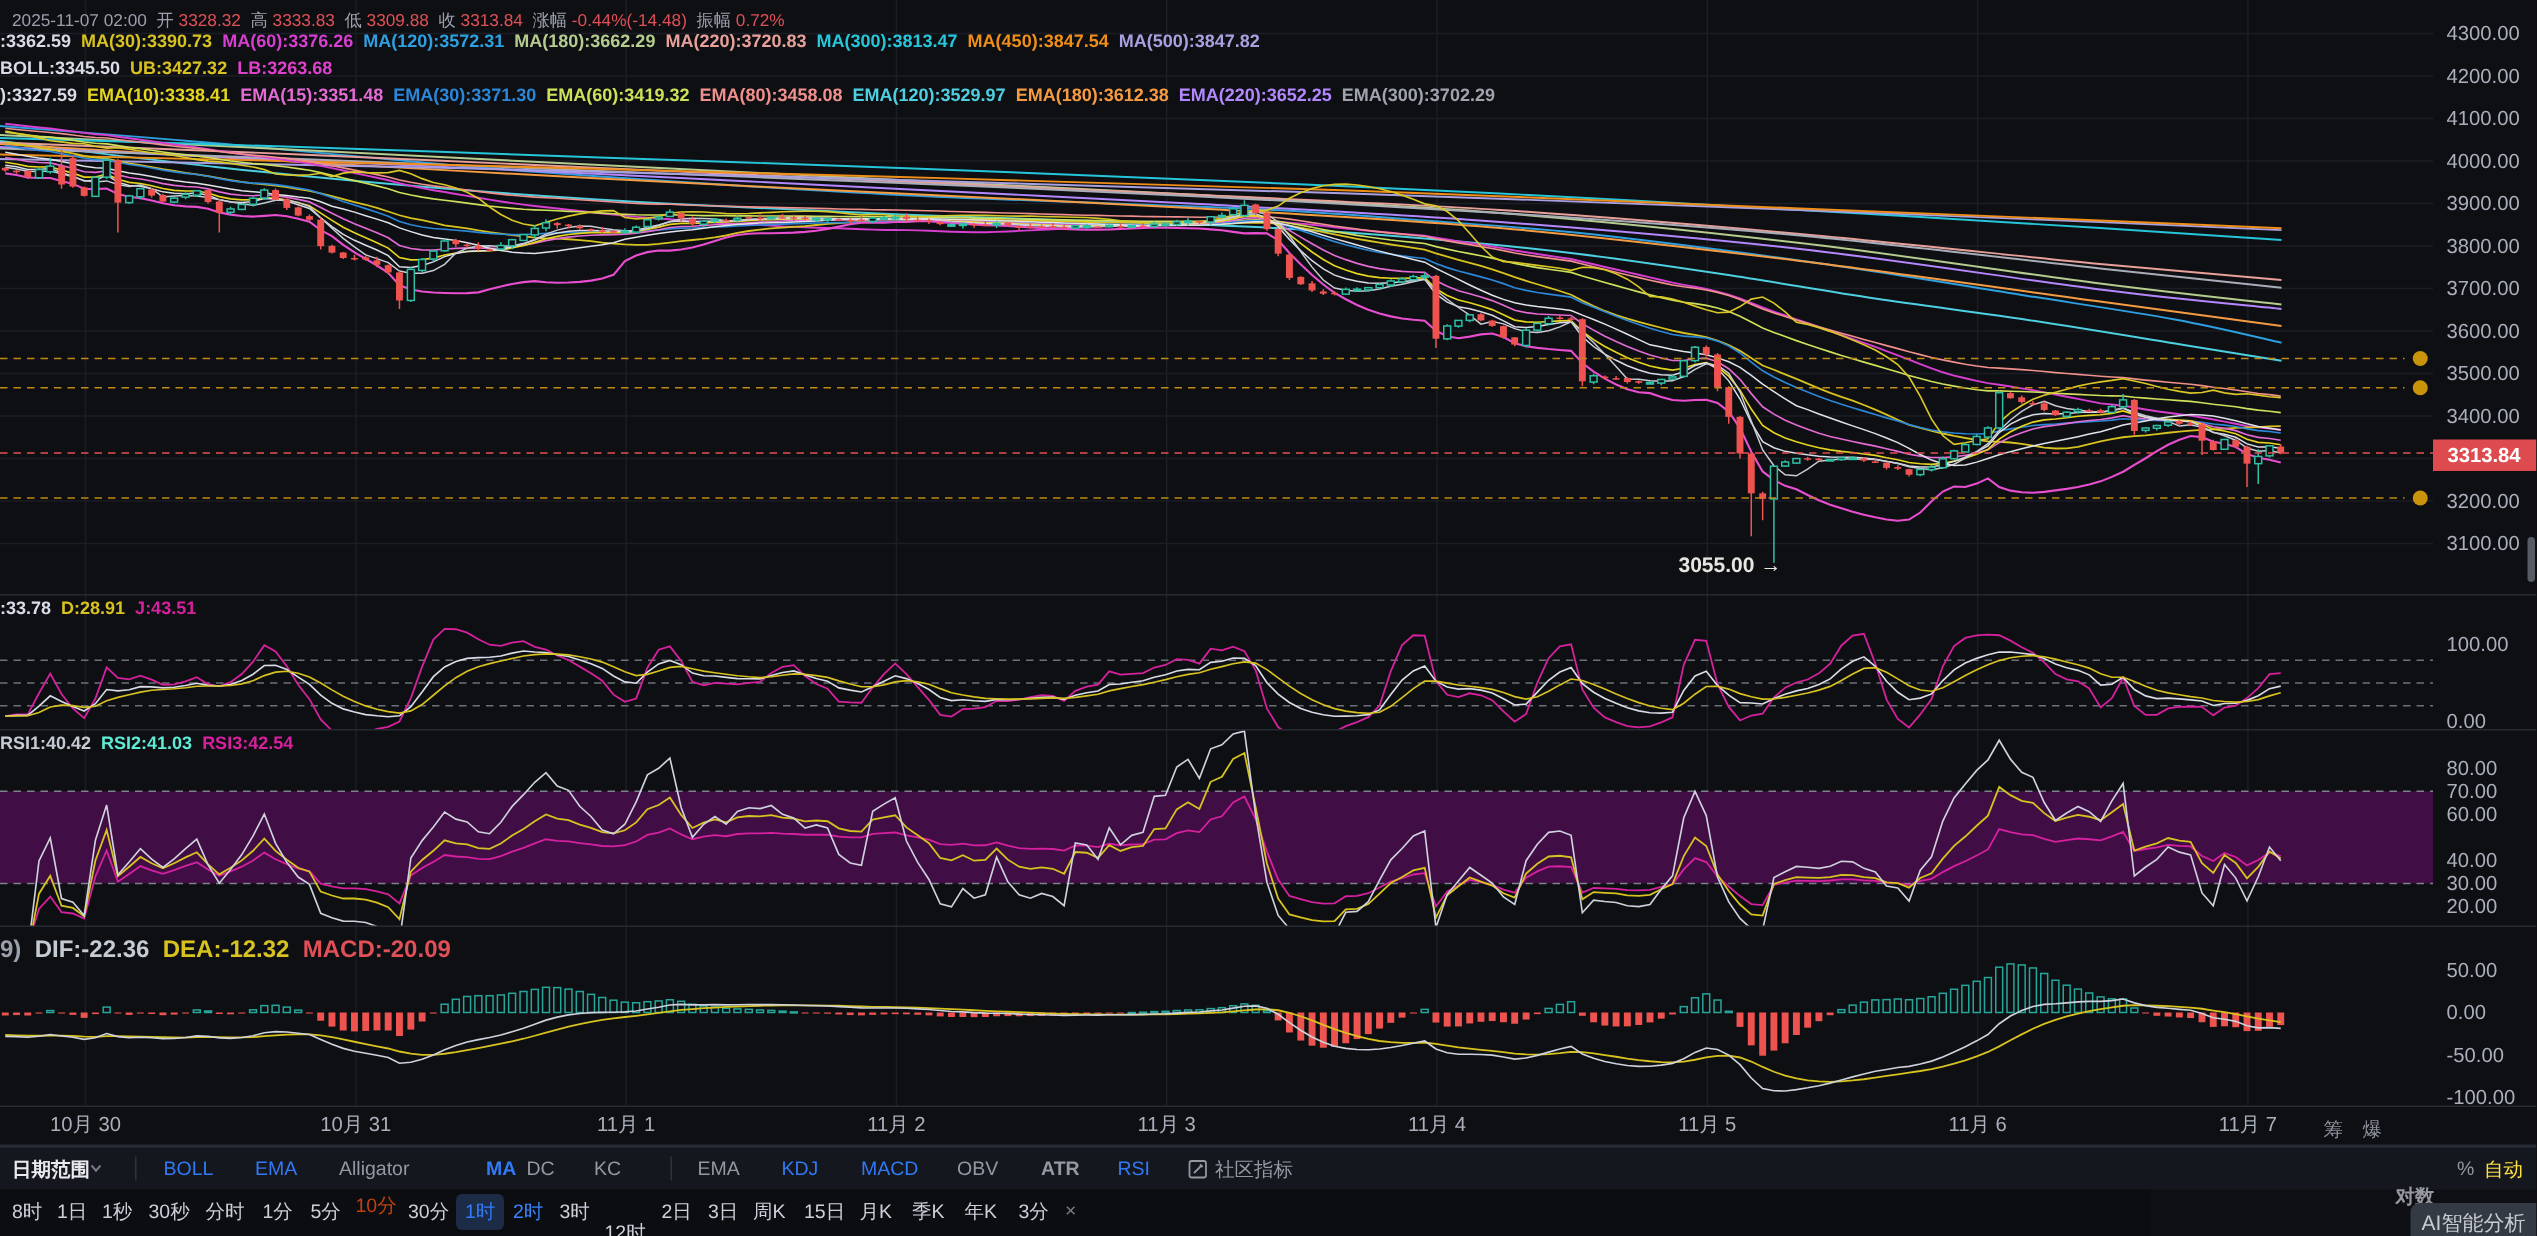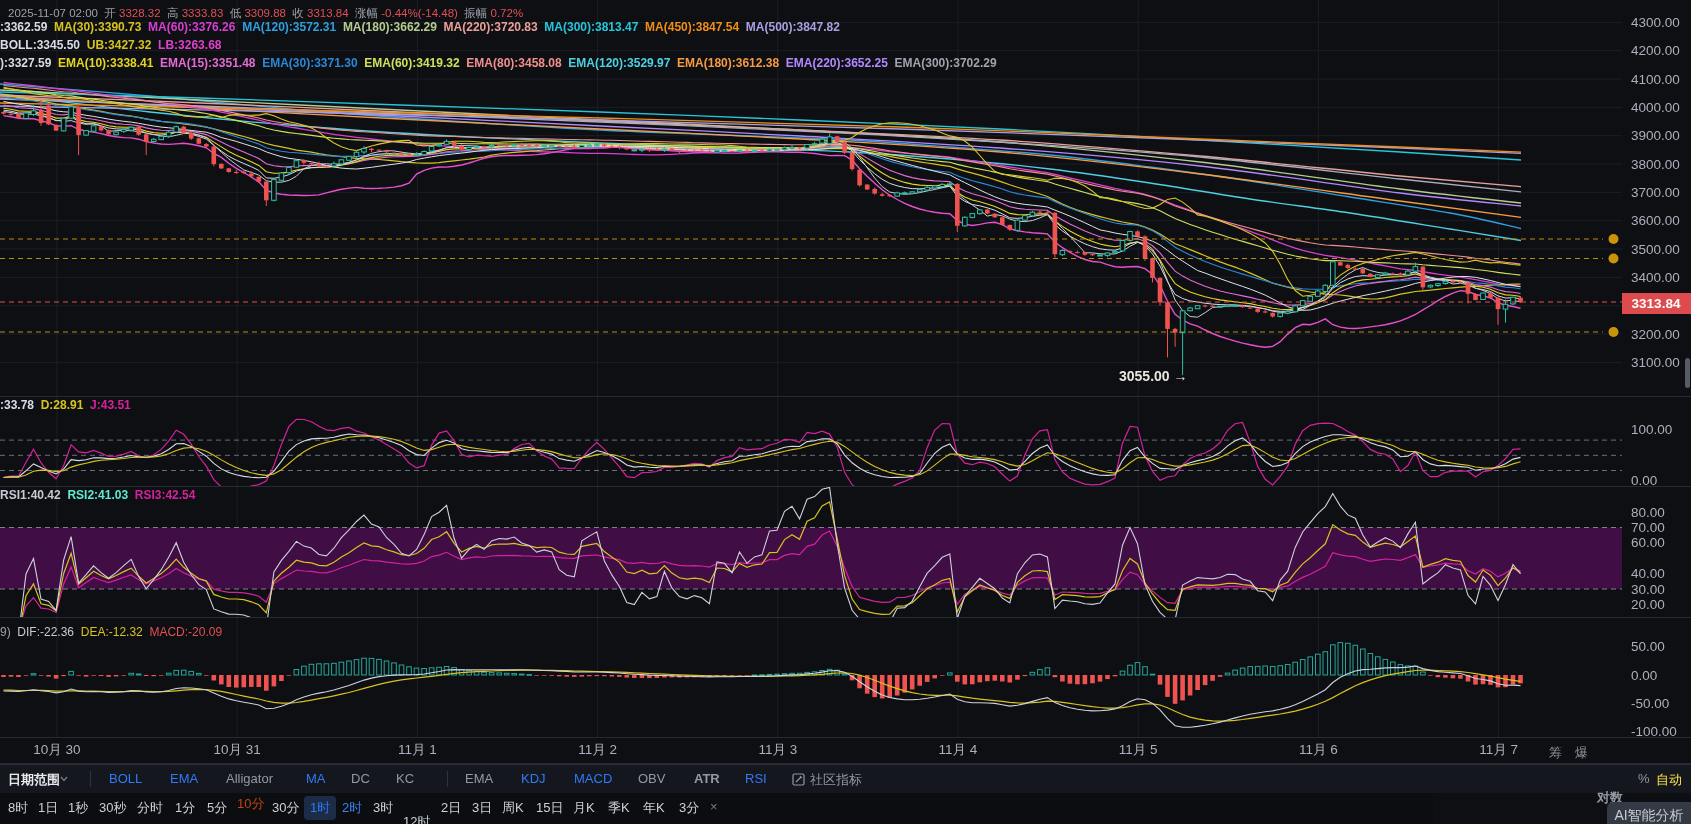--- a/index.html
+++ b/index.html
@@ -543,31 +543,31 @@
 <text x="1498.6" y="754" font-size="13.5" fill="#aab0bb" text-anchor="middle" font-family="Liberation Sans, sans-serif">11月 7</text>
 <text x="1549" y="757" font-size="13" fill="#8b909a" font-family="Liberation Sans, sans-serif">筹　爆</text>
 <rect x="1685" y="358" width="5" height="30" rx="2.5" fill="#565b64"></rect>
 </svg>
 <div style="position:absolute;left:8px;top:6px;font-size:11.5px;font-weight:400;white-space:nowrap;color:#9aa0ab">2025-11-07 02:00&nbsp; 开 <b style="color:#e05056;font-weight:400">3328.32</b>&nbsp; 高 <b style="color:#e05056;font-weight:400">3333.83</b>&nbsp; 低 <b style="color:#e05056;font-weight:400">3309.88</b>&nbsp; 收 <b style="color:#e05056;font-weight:400">3313.84</b>&nbsp; 涨幅 <b style="color:#e05056;font-weight:400">-0.44%(-14.48)</b>&nbsp; 振幅 <b style="color:#e05056;font-weight:400">0.72%</b></div>
     <div style="position:absolute;left:0px;top:20px;font-size:12px;font-weight:700;white-space:nowrap"><span style="color:#d8dce6">:3362.59</span>&nbsp; <span style="color:#d7c21f">MA(30):3390.73</span>&nbsp; <span style="color:#d63fd0">MA(60):3376.26</span>&nbsp; <span style="color:#2e9fdf">MA(120):3572.31</span>&nbsp; <span style="color:#b5cc8e">MA(180):3662.29</span>&nbsp; <span style="color:#e8a09a">MA(220):3720.83</span>&nbsp; <span style="color:#26c6da">MA(300):3813.47</span>&nbsp; <span style="color:#ef8e19">MA(450):3847.54</span>&nbsp; <span style="color:#a8a0e0">MA(500):3847.82</span></div>
     <div style="position:absolute;left:0px;top:38px;font-size:12px;font-weight:700;white-space:nowrap"><span style="color:#d8dce6">BOLL:3345.50</span>&nbsp; <span style="color:#d7c21f">UB:3427.32</span>&nbsp; <span style="color:#e040cb">LB:3263.68</span></div>
     <div style="position:absolute;left:0px;top:56px;font-size:12px;font-weight:700;white-space:nowrap"><span style="color:#d8dce6">):3327.59</span>&nbsp; <span style="color:#e5d51f">EMA(10):3338.41</span>&nbsp; <span style="color:#e36bd3">EMA(15):3351.48</span>&nbsp; <span style="color:#2b87d8">EMA(30):3371.30</span>&nbsp; <span style="color:#cfe05a">EMA(60):3419.32</span>&nbsp; <span style="color:#f0908d">EMA(80):3458.08</span>&nbsp; <span style="color:#4dd0e1">EMA(120):3529.97</span>&nbsp; <span style="color:#f59b42">EMA(180):3612.38</span>&nbsp; <span style="color:#b388ff">EMA(220):3652.25</span>&nbsp; <span style="color:#9fa3ad">EMA(300):3702.29</span></div>
     <div style="position:absolute;left:0px;top:398px;font-size:12px;font-weight:700;white-space:nowrap"><span style="color:#d8dce6">:33.78</span>&nbsp; <span style="color:#d7c21f">D:28.91</span>&nbsp; <span style="color:#d5219e">J:43.51</span></div>
     <div style="position:absolute;left:0px;top:488px;font-size:12px;font-weight:700;white-space:nowrap"><span style="color:#c5cbd3">RSI1:40.42</span>&nbsp; <span style="color:#5eead4">RSI2:41.03</span>&nbsp; <span style="color:#d5219e">RSI3:42.54</span></div>
-    <div style="position:absolute;left:0px;top:625px;font-size:12px;font-weight:400;white-space:nowrap"><span style="color:#9aa0ab">9)</span>&nbsp; <span style="color:#c5cbd3">DIF:-22.36</span>&nbsp; <span style="color:#d7c21f">DEA:-12.32</span>&nbsp; <span style="color:#e05056">MACD:-20.09</span></div>
+    <div style="position:absolute;left:0px;top:625px;font-size:16px;font-weight:700;white-space:nowrap"><span style="color:#9aa0ab">9)</span>&nbsp; <span style="color:#c5cbd3">DIF:-22.36</span>&nbsp; <span style="color:#d7c21f">DEA:-12.32</span>&nbsp; <span style="color:#e05056">MACD:-20.09</span></div>
 <div style="position:absolute;left:0;top:764px;width:1691px;height:29px;background:#14171e;border-top:1px solid #2a2e39;font-size:13px">
       <span style="position:absolute;left:8px;top:6px;color:#e8eaed;font-weight:700">日期范围</span>
       <svg style="position:absolute;left:60px;top:11px" width="8" height="6" viewBox="0 0 8 6">
         <path d="M1 1 L4 4.5 L7 1" stroke="#787b86" stroke-width="1.3" fill="none"></path>
       </svg>
       <div style="position:absolute;left:90px;top:6px;width:1px;height:16px;background:#2f333d"></div>
       <span style="position:absolute;left:109px;top:6px;color:#3179f5;font-weight:500">BOLL</span>
       <span style="position:absolute;left:170px;top:6px;color:#3179f5;font-weight:500">EMA</span>
       <span style="position:absolute;left:226px;top:6px;color:#9598a1;font-weight:500">Alligator</span>
-      <span style="position:absolute;left:306px;top:6px;color:#3179f5;font-weight:400">MA</span>
+      <span style="position:absolute;left:324px;top:6px;color:#3179f5;font-weight:700">MA</span>
       <span style="position:absolute;left:351px;top:6px;color:#9598a1;font-weight:500">DC</span>
       <span style="position:absolute;left:396px;top:6px;color:#9598a1;font-weight:500">KC</span>
       <div style="position:absolute;left:447px;top:6px;width:1px;height:16px;background:#2f333d"></div>
       <span style="position:absolute;left:465px;top:6px;color:#9598a1;font-weight:500">EMA</span>
       <span style="position:absolute;left:521px;top:6px;color:#3179f5;font-weight:500">KDJ</span>
       <span style="position:absolute;left:574px;top:6px;color:#3179f5;font-weight:500">MACD</span>
       <span style="position:absolute;left:638px;top:6px;color:#9598a1;font-weight:500">OBV</span>
       <span style="position:absolute;left:694px;top:6px;color:#9598a1;font-weight:700">ATR</span>
       <span style="position:absolute;left:745px;top:6px;color:#3179f5;font-weight:500">RSI</span>
       <svg style="position:absolute;left:792px;top:8px" width="13" height="13" viewBox="0 0 13 13">

